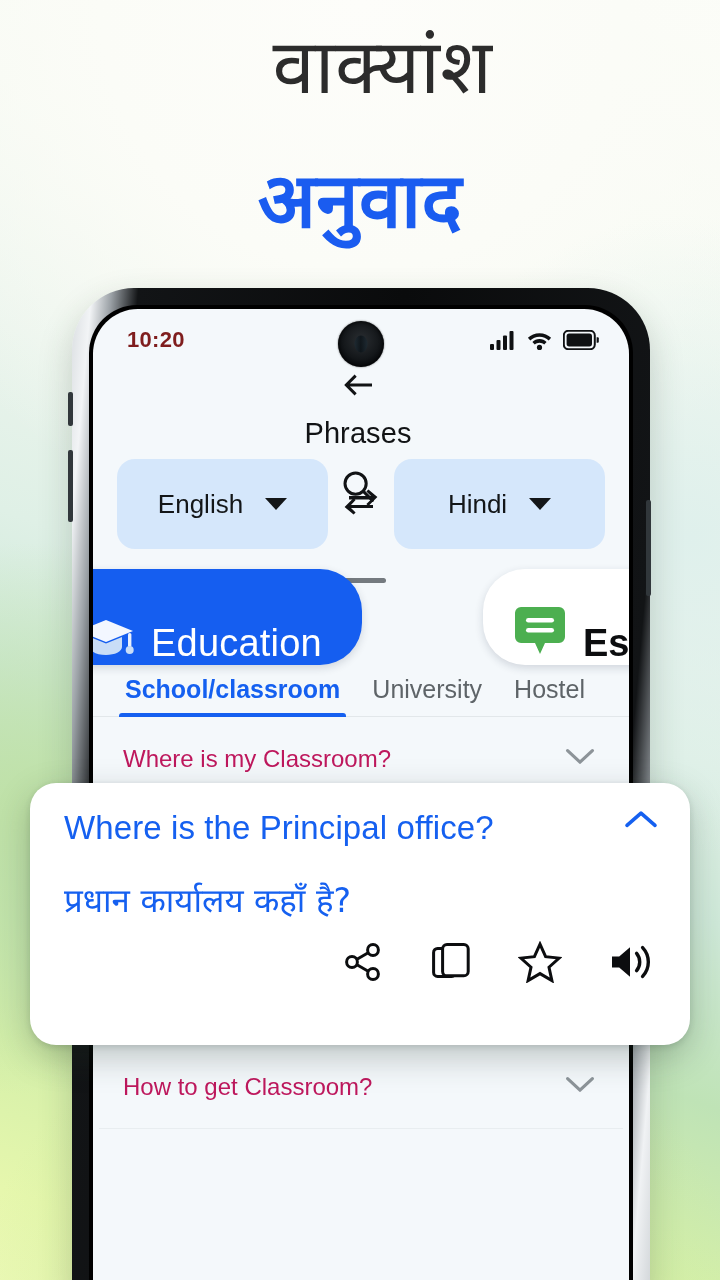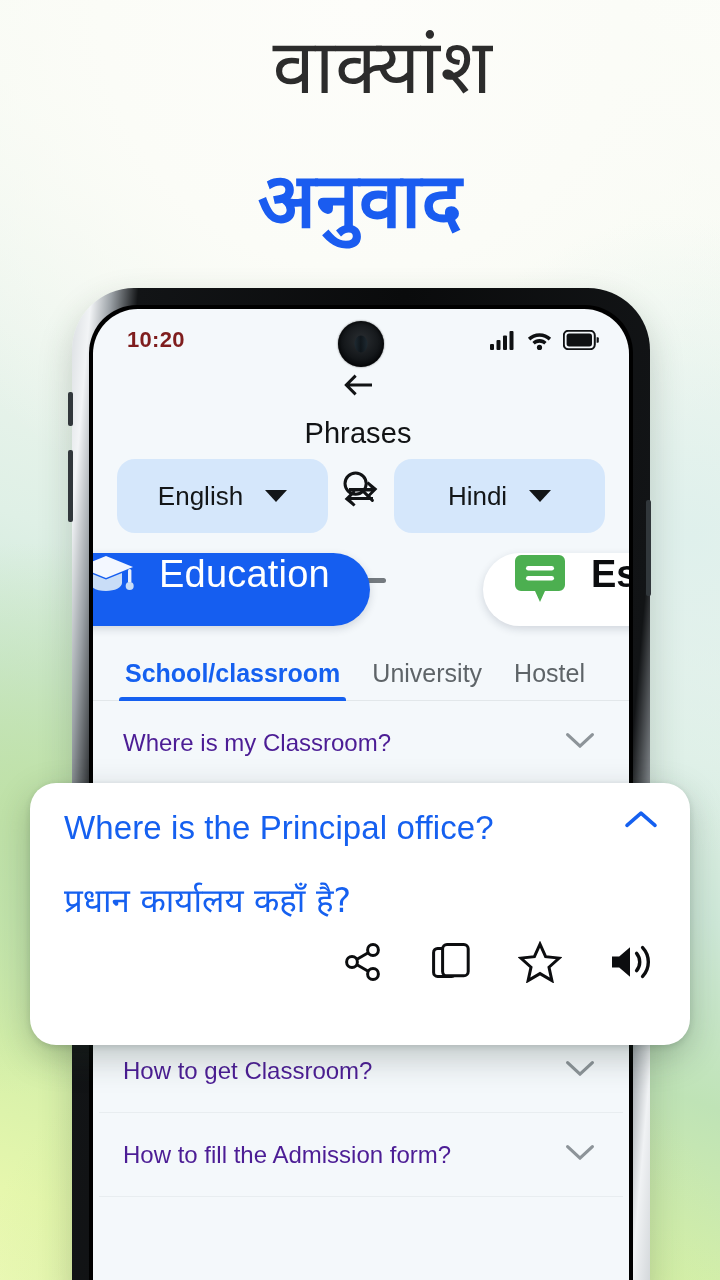--- a/index.html
+++ b/index.html
@@ -88,34 +88,34 @@
   }
 
   
   #appbar{ height:76px; display:flex; align-items:center; padding:0 30px 0 24px; gap:18px;flex-direction:column; }
   #appbar-title{ font-size:29px; font-weight:400; color:#111315; flex:1; letter-spacing:.1px; }
   .iconbtn{ display:flex; align-items:center; justify-content:center; }
 
   
   #lang-row{ display:flex; align-items:center; padding:12px 24px 0 24px; gap:0; }
   .lang-chip{
-    flex:1; height:74px; background:#d5e7fb; border-radius:18px;
+    flex:1; height:90px; background:#d5e7fb; border-radius:18px;
     display:flex; align-items:center; justify-content:center; gap:22px;
   }
   .lang-chip .lbl{ font-size:26px; color:#131618; font-weight:400; }
   .caret{ width:0; height:0; border-left:11px solid transparent; border-right:11px solid transparent; border-top:12px solid #131618; }
   #swap-btn{ width:66px; display:flex; align-items:center; justify-content:center; }
 
   
   #pill-row{
     position:relative; height:96px; margin-top:14px;
   }
   .pill{
-    position:absolute; top:6px; height:73px; border-radius:42px;
-    display:flex; align-items:flex-start; gap:24px; padding:0 30px;
+    position:absolute; top:6px; height:96px; border-radius:42px;
+    display:flex; align-items:flex-end; gap:16px; padding:0 30px;
     box-shadow:0 3px 9px rgba(22,40,60,.16);
   }
   #pill-education{
     left:-52px; background:#155ef0; z-index:5; padding-left:36px; padding-right:40px;
   }
   #pill-education .plabel{ font-size:38px; color:#fff; font-weight:400; letter-spacing:.2px; }
   #pill-essential{
     left:390px; background:#fff; z-index:4; width:300px; overflow:hidden;
   }
   #pill-essential .plabel{ font-size:38px; color:#0c0d0f; font-weight:600; white-space:nowrap; }
@@ -133,21 +133,21 @@
     content:""; position:absolute; left:8px; right:8px; bottom:-1px; height:4px;
     background:#1560f0; border-radius:3px 3px 0 0;
   }
 
   
   #phrase-list{ padding:0 6px; }
   .phrase-row{
     height:84px; display:flex; align-items:center; justify-content:space-between;
     padding:0 28px 0 24px; border-bottom:1px solid #e8edf0;
   }
-  .phrase-row .ptext{ font-size:24px; color:#4c1d95; font-weight:400; }
+  .phrase-row .ptext{ font-size:24px; color:#be185d; font-weight:400; }
   .chev{ color:#8d9499; }
   #list-gap{ height:160px; }
 
   
   #expanded-card{
     position:absolute; left:30px; top:783px; width:660px; height:262px;
     background:#fff; border-radius:26px;
     box-shadow:0 12px 34px rgba(30,50,40,.26), 0 2px 6px rgba(30,50,40,.14);
     z-index:9; padding:26px 32px 20px 34px;
   }
@@ -295,28 +295,20 @@
           </span>
         </div>
         <div class="phrase-row">
           <span class="ptext">How to get Classroom?</span>
           <span class="chev">
             <svg width="30" height="18" viewBox="0 0 30 18">
                 <path d="M2.6 2.6 15 14.2 27.4 2.6" fill="none" stroke="#8d9499" stroke-width="3.2" stroke-linecap="round" stroke-linejoin="round"></path>
               </svg>
           </span>
         </div>
-        <div class="phrase-row">
-          <span class="ptext">How to fill the Admission form?</span>
-          <span class="chev">
-            <svg width="30" height="18" viewBox="0 0 30 18">
-                <path d="M2.6 2.6 15 14.2 27.4 2.6" fill="none" stroke="#8d9499" stroke-width="3.2" stroke-linecap="round" stroke-linejoin="round"></path>
-              </svg>
-          </span>
-        </div>
       </div>
 
     </div>
   </div>
 </div>
 
 <div id="expanded-card">
   <div id="card-head">
     <div id="card-source">Where is the Principal office?</div>
     <span>

